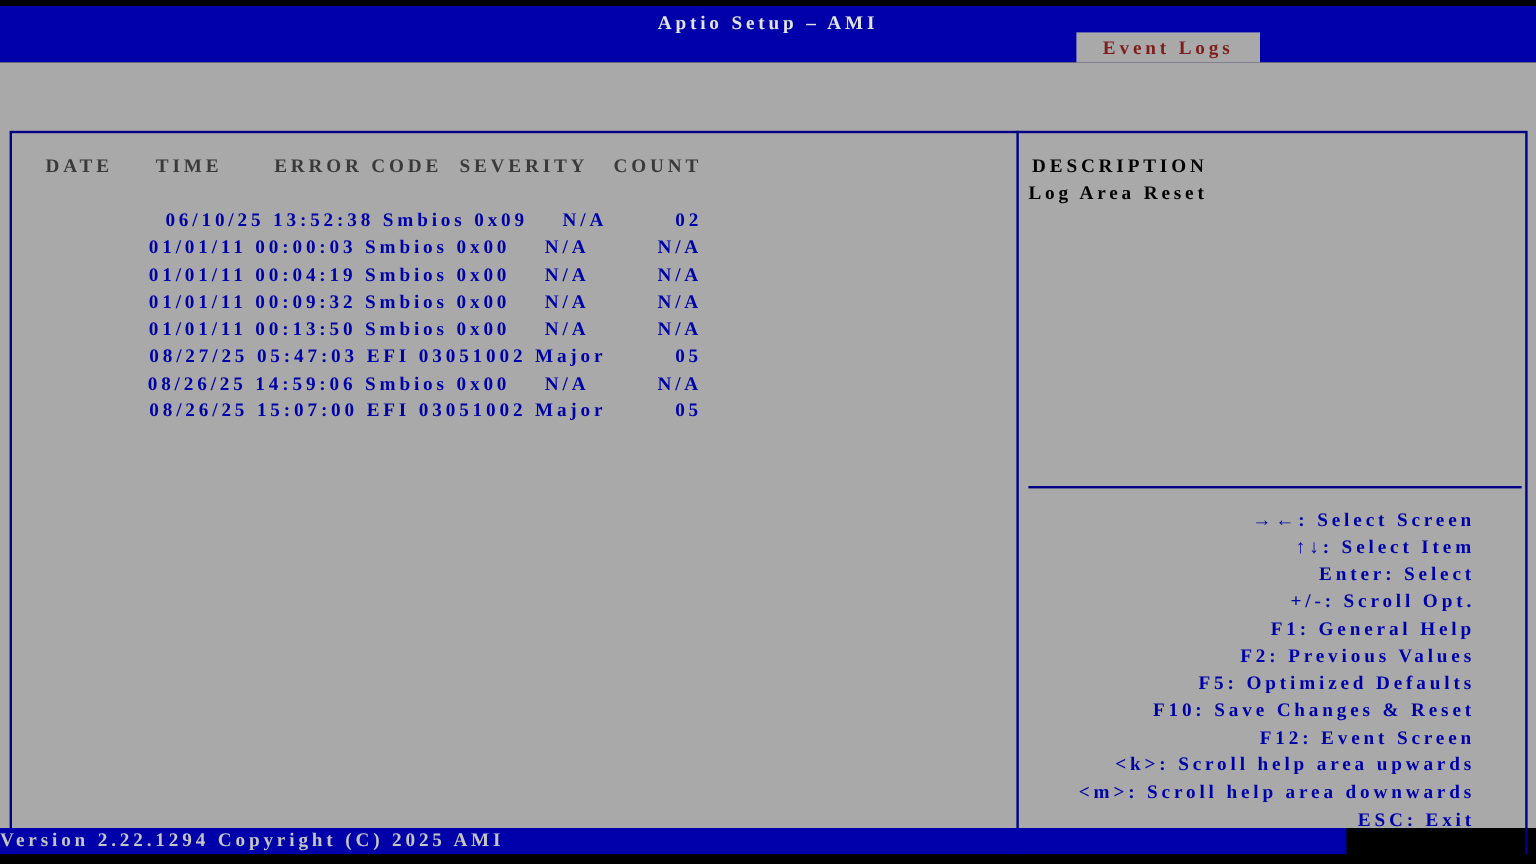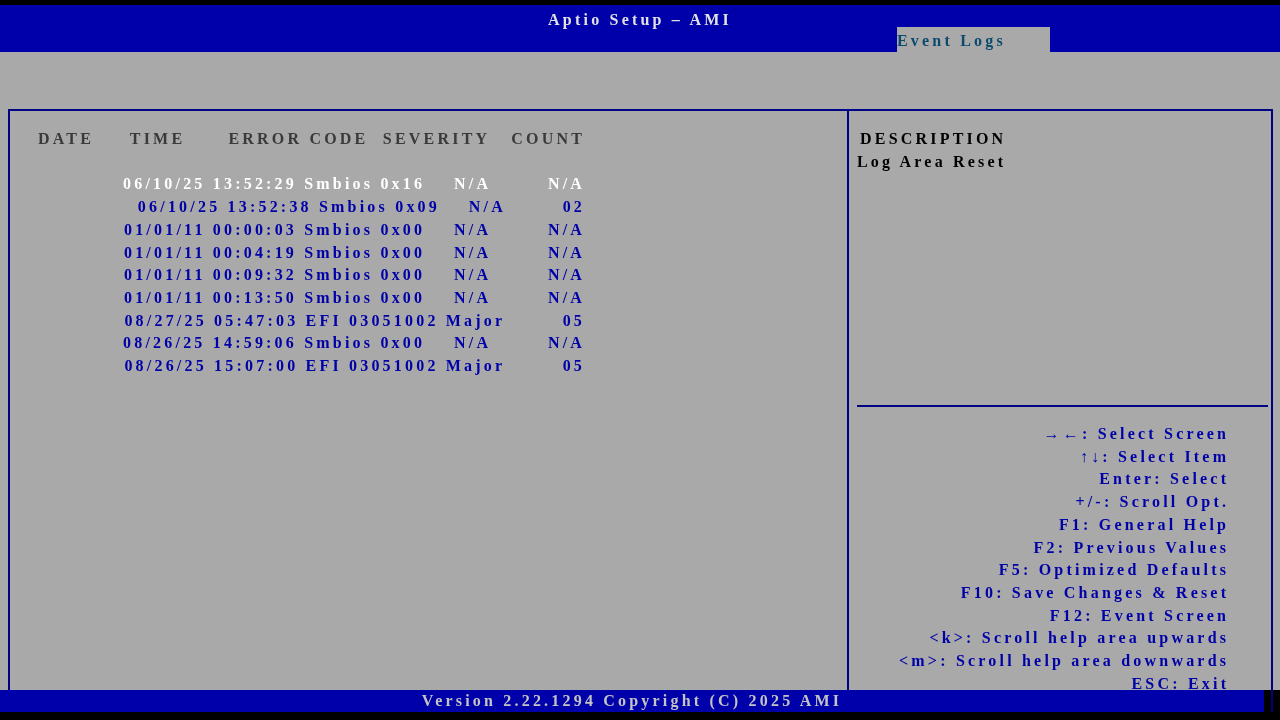--- a/index.html
+++ b/index.html
@@ -11,40 +11,40 @@
   .mono { font-size:16px; letter-spacing:3.2px; }
   .titlebar {
     position:absolute; left:0; top:5px; width:1280px; height:47px; background:#0000aa;
   }
   .title-text {
     position:absolute; left:0; top:5px; width:1280px; height:30px; line-height:30px;
     text-align:center; color:#e2e2e2;
   }
   .tab {
     position:absolute; left:897px; top:27px; width:153px; height:25px;
-    background:#a9a9a9; color:#0c4a6e; line-height:27px;
+    background:#a9a9a9; color:#7f1d1d; text-align:center; line-height:27px;
   }
   .body-area {
     position:absolute; left:0; top:52px; width:1280px; height:638px; background:#a9a9a9;text-align:right;
   }
   .panel-frame {
     position:absolute; left:8px; top:57px; width:1265px; height:618px;
     border:2px solid #000085;
   }
   .divider-v { position:absolute; left:847px; top:57px; width:2px; height:618px; background:#000085; }
   .divider-h { position:absolute; left:857px; top:353px; width:411px; height:2px; background:#000085; }
   .line { height:22.73px; line-height:22.73px; white-space:pre; }
   .log-lines { position:absolute; left:38px; top:76px; color:#0000a8; }
   .line.header-row { color:#3a3a3a; }
   .line.selected { color:#ffffff; }
   .desc-block { position:absolute; left:857px; top:76px; color:#000000; }
   .help-block { position:absolute; left:899px; top:371px; color:#0000a8; }
   .footerbar {
-    position:absolute; left:0; top:690px; width:1264px; height:22px; background:#0000aa;
-    color:#c4c4c4; text-align:center; line-height:22px;
+    position:absolute; left:0; top:690px; width:1122px; height:22px; background:#0000aa;
+    color:#c4c4c4; line-height:22px;
   }
   .bottom-strip { position:absolute; left:0; top:712px; width:1280px; height:8px; background:#000000; }
 </style>
 </head>
 <body>
 
 <div class="screen">
 
   <div class="titlebar"></div>
   <div class="title-text mono">Aptio Setup – AMI</div>
@@ -52,21 +52,20 @@
   <div class="tab mono">Event Logs</div>
 
   <div class="body-area">
     <div class="panel-frame"></div>
     <div class="divider-v"></div>
 
     <div class="log-lines mono">
       <div class="line header-row">DATE     TIME      ERROR CODE  SEVERITY   COUNT</div>
       <div class="line"></div>
       <div>
-          <div class="line selected">06/10/25 13:52:29 Smbios 0x16    N/A        N/A</div>
           <div class="line">06/10/25 13:52:38 Smbios 0x09    N/A        02</div>
           <div class="line">01/01/11 00:00:03 Smbios 0x00    N/A        N/A</div>
           <div class="line">01/01/11 00:04:19 Smbios 0x00    N/A        N/A</div>
           <div class="line">01/01/11 00:09:32 Smbios 0x00    N/A        N/A</div>
           <div class="line">01/01/11 00:13:50 Smbios 0x00    N/A        N/A</div>
           <div class="line">08/27/25 05:47:03 EFI 03051002 Major        05</div>
           <div class="line">08/26/25 14:59:06 Smbios 0x00    N/A        N/A</div>
           <div class="line">08/26/25 15:07:00 EFI 03051002 Major        05</div>
         </div>
     </div>

